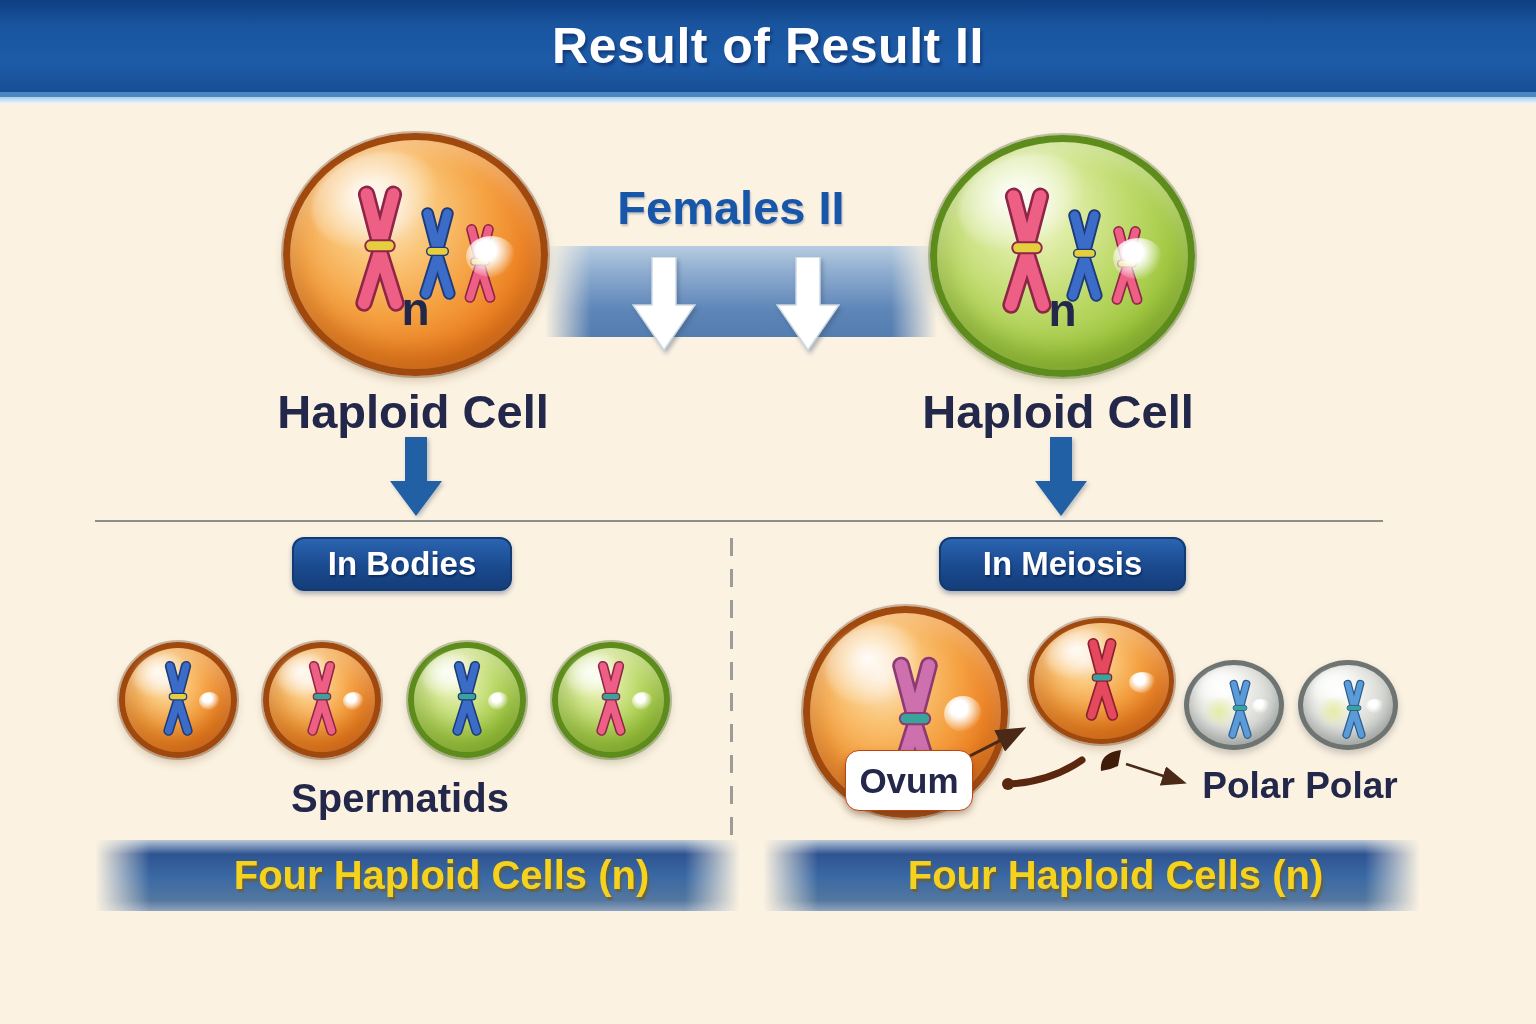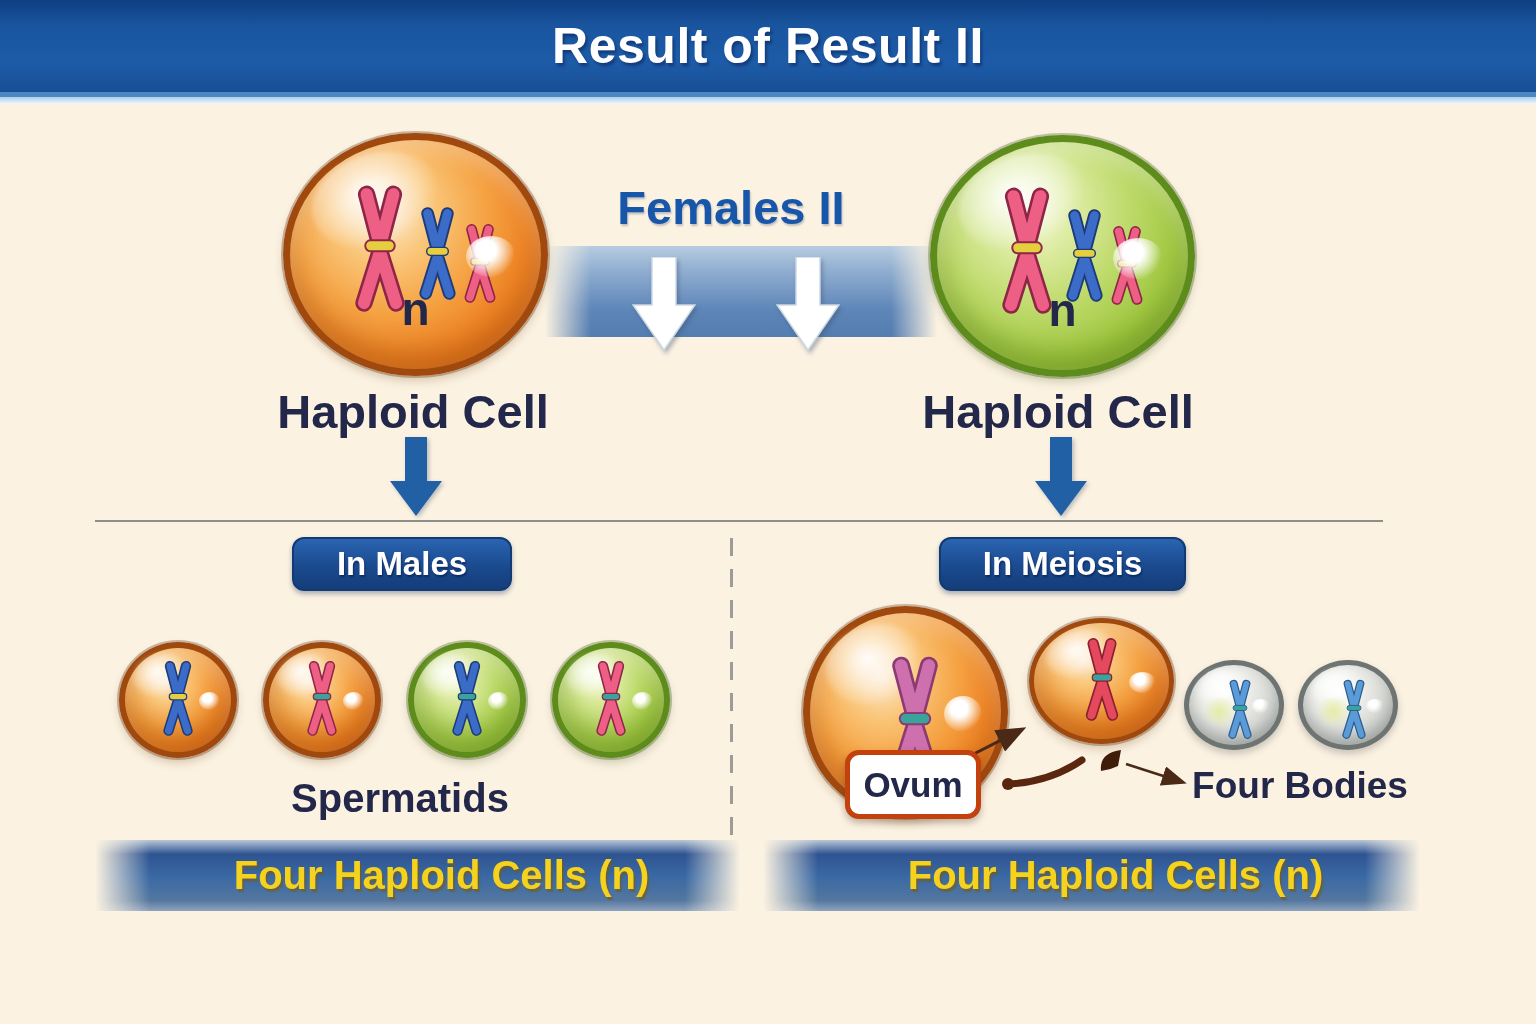--- a/index.html
+++ b/index.html
@@ -73,21 +73,21 @@
     background:linear-gradient(180deg,#b9c6d6 0%,#2e5492 20%,#3a69a4 52%,#54779f 85%,#8fa3bd 100%);
     display:flex;align-items:center;justify-content:center;}
   .resultband::before,.resultband::after{content:"";position:absolute;top:0;height:100%;width:55px;}
   .resultband::before{left:0;background:linear-gradient(90deg,var(--background,#FBF2E2),rgba(251,242,226,0));}
   .resultband::after{right:0;background:linear-gradient(270deg,var(--background,#FBF2E2),rgba(251,242,226,0));}
   .resultband span{color:var(--text_yellow,#F4D21E);font-size:40px;font-weight:bold;
     text-shadow:2px 3px 1px rgba(120,90,20,.6);margin-left:48px;}
 
   
   .ovum-label{position:absolute;left:845px;top:750px;width:126px;height:59px;background:#fff;
-    border:5px solid #c2410c;border-radius:14px;display:flex;align-items:center;justify-content:center;
+    border:1px solid #c2410c;border-radius:14px;display:flex;align-items:center;justify-content:center;
     box-shadow:0 4px 7px rgba(90,60,40,.35);z-index:6;}
   .ovum-label span{font-size:35px;font-weight:bold;color:var(--text_navy,#23284A);}
   .fem-arrows{position:absolute;left:935px;top:698px;z-index:5;}
   .polar-caption{position:absolute;left:1190px;top:765px;width:220px;text-align:center;
     font-size:37px;font-weight:bold;color:var(--text_navy,#23284A);}
 </style>
 </head>
 <body>
 
 <svg width="0" height="0" style="position:absolute">
@@ -162,21 +162,21 @@
     <polygon points="16,0 38,0 38,44 53,44 27,79 1,44 16,44" fill="var(--arrow_blue,#2160A5)"></polygon>
   </svg>
   <svg class="nav-arrow" style="left:1034px;top:437px" width="54" height="80" viewBox="0 0 54 80">
     <polygon points="16,0 38,0 38,44 53,44 27,79 1,44 16,44" fill="var(--arrow_blue,#2160A5)"></polygon>
   </svg>
 
   <div class="h-divider"></div>
   <div class="v-divider"></div>
 
   <div class="badge" style="left:292px;top:537px;width:220px">
-    <span>In Males</span>
+    <span>In Bodies</span>
   </div>
   <div class="badge" style="left:939px;top:537px;width:247px">
     <span>In Meiosis</span>
   </div>
 
   <div class="cell orange" style="left:119px;top:642px;width:118px;height:116px;border-width:6px">
     <svg class="chromo centered" style="color:var(--chromosome_blue,#3B6CC7);--co:#1d3a7a;--cb:var(--band_yellow,#E6CF3E)" width="38" height="76">
         <use href="#chromo"></use>
       </svg>
   </div>
@@ -234,19 +234,19 @@
         <path d="M0 0 L10 4 L0 8 Z" fill="var(--arrow_brown,#4A2A16)"></path>
       </marker>
     </defs>
     <line x1="23" y1="64" x2="86" y2="32" stroke="var(--arrow_brown,#4A2A16)" stroke-width="3" marker-end="url(#ah)"></line>
     <circle cx="73" cy="86" r="6" fill="#5a2610"></circle>
     <path d="M73 86 Q115 84 147 62" stroke="#5a2610" stroke-width="7" fill="none" stroke-linecap="round"></path>
     <path d="M166 73 Q164 55 186 52 L183 68 Q175 72 166 73 Z" fill="#401d08"></path>
     <line x1="191" y1="66" x2="247" y2="84" stroke="var(--arrow_brown,#4A2A16)" stroke-width="2.5" marker-end="url(#ah)"></line>
   </svg>
 
-  <div class="polar-caption">Four Bodies</div>
+  <div class="polar-caption">Polar Polar</div>
 
   <div class="resultband" style="left:763px;width:657px">
     <span>Four Haploid Cells (n)</span>
   </div>
 
 </div>
 
 </body></html>

